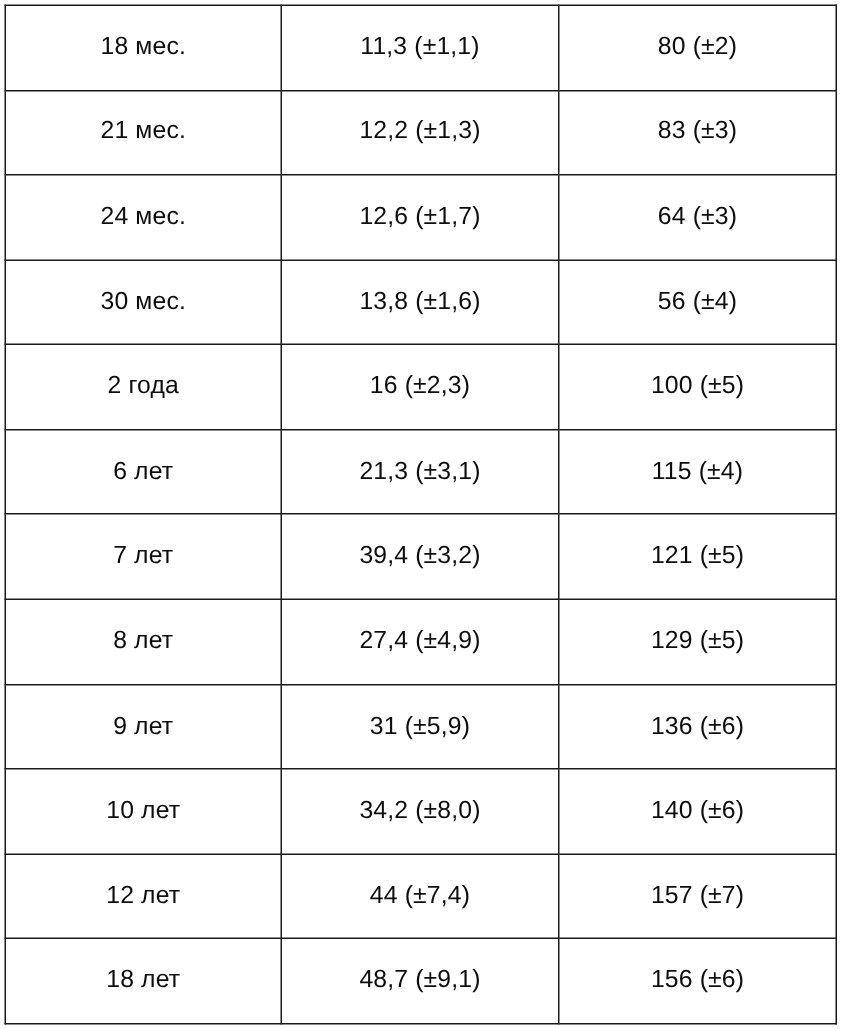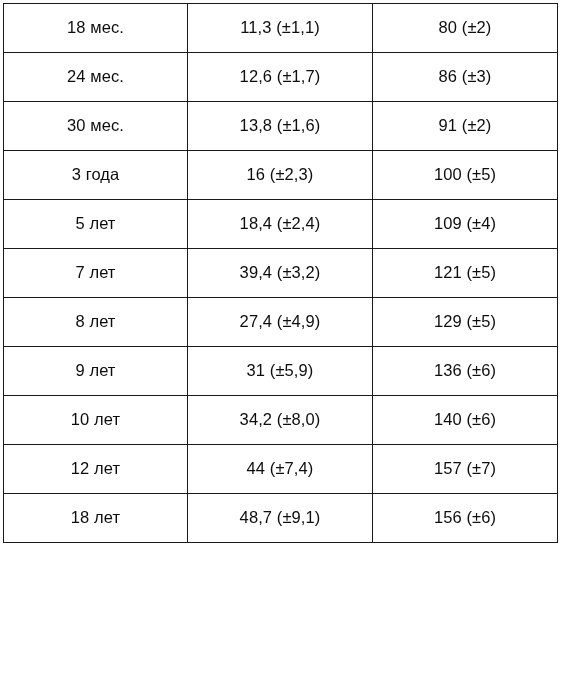--- a/index.html
+++ b/index.html
@@ -16,21 +16,21 @@
   }
   #growth-table-wrap {
     position: absolute;
     left: 3px;
     top: 3px;
     width: 554px;
     height: 680px;
   }
   table.growth-table {
     width: 554px;
-    height: 540px;
+    height: 680px;
     border-collapse: collapse;
     table-layout: fixed;
     background: #ffffff;
   }
   table.growth-table td {
     border: 1.6px solid #1a1a1a;
     text-align: center;
     vertical-align: middle;
     font-size: 16.5px;
     font-weight: 400;
@@ -54,38 +54,43 @@
       <col class="col-weight">
       <col class="col-height">
     </colgroup>
     <tbody id="growth-table-body">
         <tr>
           <td>18 мес.</td>
           <td>11,3 (±1,1)</td>
           <td>80 (±2)</td>
         </tr>
         <tr>
+          <td>21 мес.</td>
+          <td>12,2 (±1,3)</td>
+          <td>83 (±3)</td>
+        </tr>
+        <tr>
           <td>24 мес.</td>
           <td>12,6 (±1,7)</td>
-          <td>86 (±3)</td>
+          <td>64 (±3)</td>
         </tr>
         <tr>
           <td>30 мес.</td>
           <td>13,8 (±1,6)</td>
-          <td>91 (±2)</td>
+          <td>56 (±4)</td>
         </tr>
         <tr>
-          <td>3 года</td>
+          <td>2 года</td>
           <td>16 (±2,3)</td>
           <td>100 (±5)</td>
         </tr>
         <tr>
-          <td>5 лет</td>
-          <td>18,4 (±2,4)</td>
-          <td>109 (±4)</td>
+          <td>6 лет</td>
+          <td>21,3 (±3,1)</td>
+          <td>115 (±4)</td>
         </tr>
         <tr>
           <td>7 лет</td>
           <td>39,4 (±3,2)</td>
           <td>121 (±5)</td>
         </tr>
         <tr>
           <td>8 лет</td>
           <td>27,4 (±4,9)</td>
           <td>129 (±5)</td>

